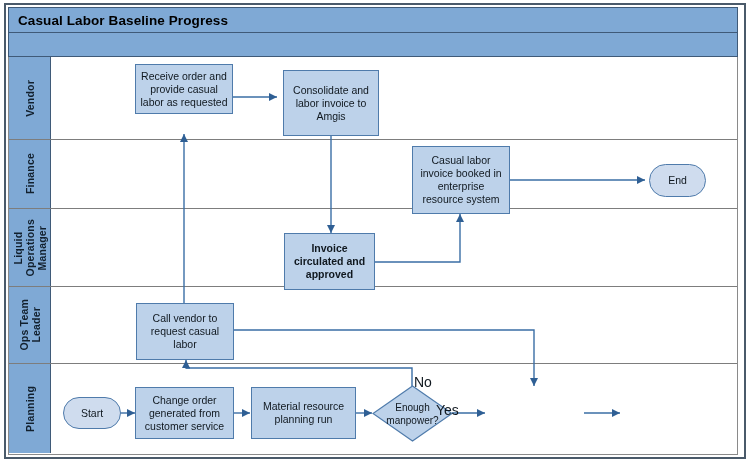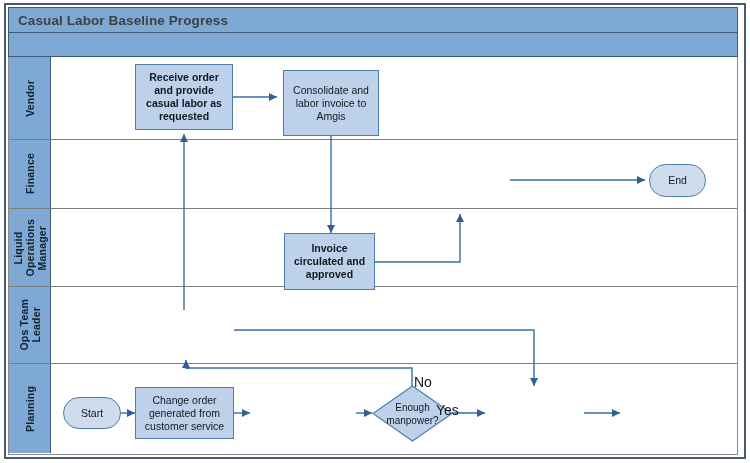--- a/index.html
+++ b/index.html
@@ -36,21 +36,21 @@
     background: #7fa9d5;
     border: 1px solid #3f5a78;
     box-sizing: border-box;
     display: flex;
     align-items: center;
     padding-left: 9px;
   }
   #title-text {
     font-size: 13.5px;
     font-weight: bold;
-    color: #404040;
+    color: #000000;
     letter-spacing: 0.1px;
   }
   
   #header-band {
     position: absolute;
     left: 8px;
     top: 33px;
     width: 730px;
     height: 24px;
     background: #7fa9d5;
@@ -227,34 +227,37 @@
       <path d="M584,413 L620,413" marker-end="url(#ah)"></path>
 
       <path d="M412,386 L412,368 L186,368"></path>
       <path d="M190,368 L186,368 L186,360" marker-end="url(#ah)"></path>
 
       <path d="M234,330 L534,330 L534,386" marker-end="url(#ah)"></path>
     </g>
   </svg>
 
   <div id="shapes">
-    <div class="node" style="left:135px; top:64px; width:98px; height:66px;font-weight:bold;">Receive order and provide casual labor as requested</div>
+    <div class="node" style="left:135px; top:64px; width:98px; height:50px;">Receive order and provide casual labor as requested</div>
 
     <div class="node" style="left:283px; top:70px; width:96px; height:66px;">Consolidate and labor invoice to Amgis</div>
 
+    <div class="node" style="left:412px; top:146px; width:98px; height:68px;">Casual labor invoice booked in enterprise resource system</div>
 
     <div class="node terminator" style="left:649px; top:164px; width:57px; height:33px;text-align:center;">End</div>
 
     <div class="node" style="left:284px; top:233px; width:91px; height:57px;font-weight:bold;">Invoice circulated and approved</div>
 
+    <div class="node" style="left:136px; top:303px; width:98px; height:57px;">Call vendor to request casual labor</div>
 
     <div class="node terminator" style="left:63px; top:397px; width:58px; height:32px;">Start</div>
 
     <div class="node" style="left:135px; top:387px; width:99px; height:52px;">Change order generated from customer service</div>
 
+    <div class="node" style="left:251px; top:387px; width:105px; height:52px;">Material resource planning run</div>
 
     <div class="diamond-wrap" style="left:372px; top:385px; width:81px; height:57px;">
       <svg width="81" height="57">
         <polygon points="40.5,1 80,28.5 40.5,56 1,28.5" fill="#bdd2ea" stroke="#4f7bab" stroke-width="1.2"></polygon>
       </svg>
       <div class="diamond-label">Enough
 manpower?</div>
     </div>
 
 

